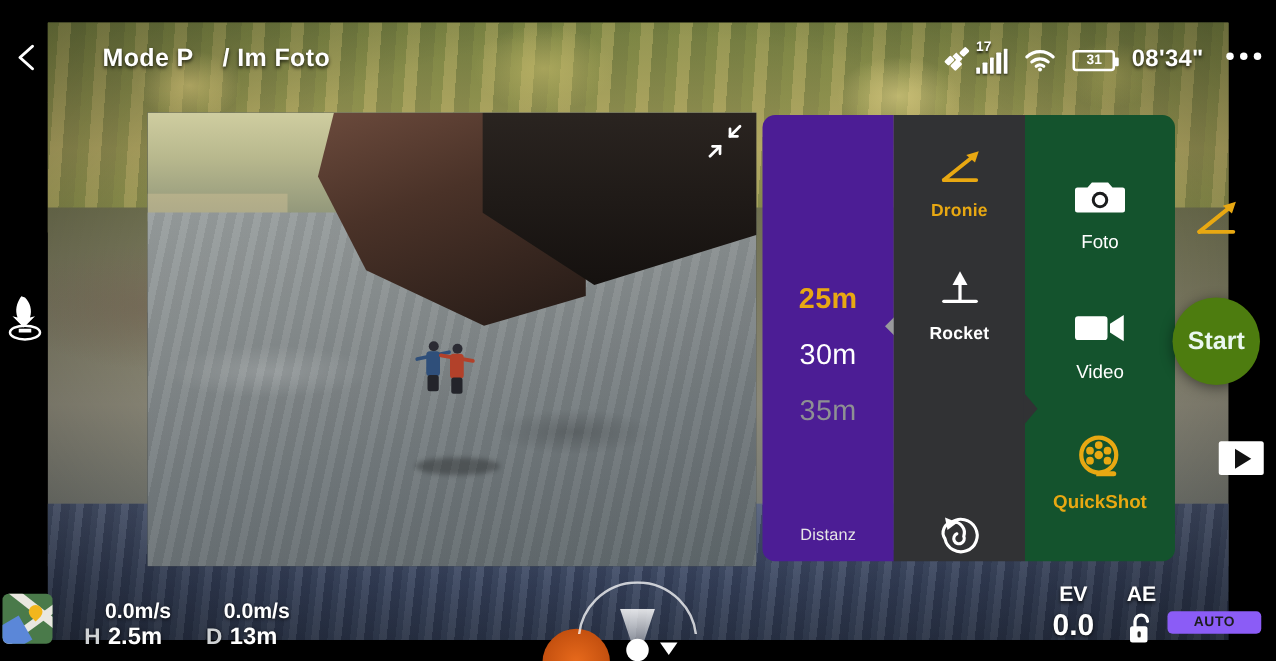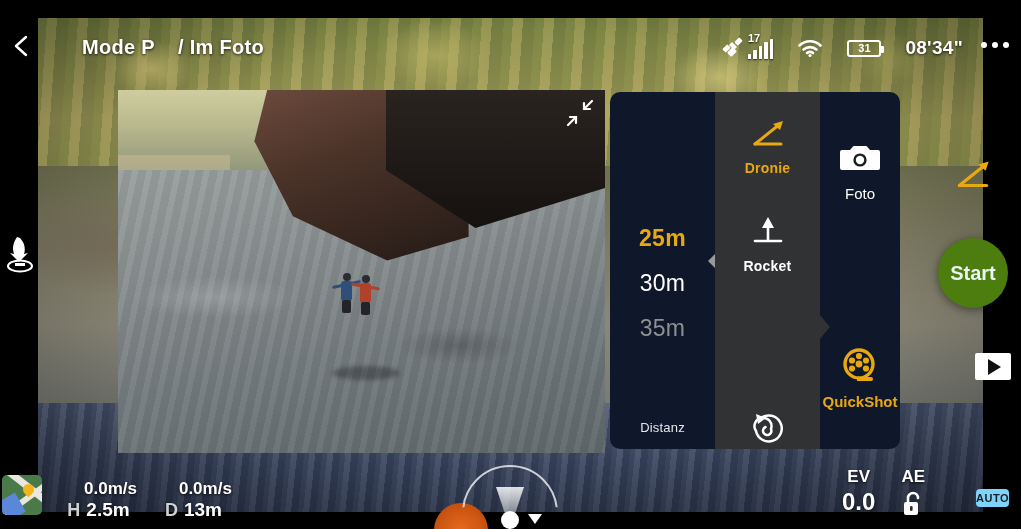--- a/index.html
+++ b/index.html
@@ -62,21 +62,21 @@
     text-shadow:0 1px 3px rgba(0,0,0,.8); pointer-events:auto; cursor:pointer;
   }
   .flight-state {
     position:absolute; left:178px; top:36px; color:#fff;
     font-size:20px; font-weight:bold; letter-spacing:.3px;
     text-shadow:0 1px 3px rgba(0,0,0,.8);
   }
 
   .status-cluster {
     position:absolute; right:58px; top:32px; height:32px;
-    display:flex; align-items:center; gap:24px; pointer-events:auto;
+    display:flex; align-items:center; gap:13px; pointer-events:auto;
   }
   .sat-wrap { position:relative; display:flex; align-items:flex-end; gap:2px; }
   .sat-count {
     position:absolute; left:26px; top:-5px; color:#fff;
     font-size:11px; font-weight:bold; text-shadow:0 1px 2px rgba(0,0,0,.9);
   }
   .bars { display:flex; align-items:flex-end; gap:2px; height:19px; }
   .bars i { display:block; width:3.5px; background:#fff; border-radius:.5px; box-shadow:0 1px 2px rgba(0,0,0,.7); }
   .bars i:nth-child(1){height:5px;} .bars i:nth-child(2){height:9px;}
   .bars i:nth-child(3){height:13px;} .bars i:nth-child(4){height:17px;} .bars i:nth-child(5){height:20px;}
@@ -154,23 +154,23 @@
     text-shadow:0 1px 4px rgba(0,0,0,.85); padding:0 34px;
   }
   .pv-collapse {
     position:absolute; right:10px; top:8px; z-index:5;
     width:30px; height:30px; cursor:pointer;
   }
 
   
   .panel { position:absolute; left:610px; top:92px; width:310px; height:357px; z-index:22; }
   .col { position:absolute; top:0; height:357px; }
-  .col-dist { left:0; width:105px; background:#0f172a; border-radius:10px 0 0 10px; }
+  .col-dist { left:0; width:105px; background:#4c1d95; border-radius:10px 0 0 10px; }
   .col-shot { left:105px; width:105px; background:#313234; }
-  .col-cam  { left:210px; width:80px; background:#0f172a; border-radius:0 10px 10px 0; }
+  .col-cam  { left:210px; width:120px; background:#14532d; border-radius:0 10px 10px 0; }
 
   .dist-list { position:absolute; left:0; top:124px; width:100%; }
   .dist-item {
     text-align:center; font-size:23px; font-weight:500; color:#fff;
     padding:9px 0; cursor:pointer; letter-spacing:.3px;
   }
   .dist-item.sel { color:#e8a812; font-weight:bold; }
   .dist-item.dim { color:#8e9093; }
   .dist-caret {
     position:absolute; right:-1px; top:161px; width:0; height:0;
@@ -271,22 +271,22 @@
     position:absolute; left:-28px; top:38px; width:54px; height:54px;
     border-radius:50%; background:radial-gradient(circle,#e86a1c 0%,#c4500f 70%,rgba(180,70,12,0) 100%);
   }
 
   .ev-ae { position:absolute; right:96px; bottom:8px; display:flex; gap:26px; }
   .eva { display:flex; flex-direction:column; align-items:center; }
   .eva .k { color:#fff; font-size:17px; font-weight:bold; text-shadow:0 1px 3px rgba(0,0,0,.85); }
   .eva .v { color:#fff; font-size:24px; font-weight:bold; text-shadow:0 1px 3px rgba(0,0,0,.85); margin-top:1px; }
   .lock { margin-top:4px; }
   .auto-badge {
-    position:absolute; right:12px; bottom:22px; padding:3px 0; border-radius:4px;
-    background:#7dd3fc; color:#1c1d1e; font-size:11px; font-weight:bold;
+    position:absolute; right:12px; bottom:22px; padding:3px 21px; border-radius:4px;
+    background:#8b5cf6; color:#1c1d1e; font-size:11px; font-weight:bold;
     letter-spacing:.5px; cursor:pointer; z-index:4;
   }
 </style>
 </head>
 <body>
 
 <div id="app">
 
   <div class="feed">
     <div class="feed-sky"></div>
@@ -450,20 +450,29 @@
         <div class="cam-ico">
           <svg width="44" height="34" viewBox="0 0 44 34">
             <path d="M4 9 h8 l3.5-4 h13 L32 9 h8 a2 2 0 0 1 2 2 v16 a2 2 0 0 1-2 2 H4 a2 2 0 0 1-2-2 V11 a2 2 0 0 1 2-2 z" fill="#fff"></path>
             <circle cx="22" cy="19" r="6.6" fill="#1b1c1d"></circle>
             <circle cx="22" cy="19" r="4.2" fill="#fff"></circle>
           </svg>
         </div>
         <div class="cam-lbl">Foto</div>
       </div>
 
+      <div class="cam-item cam-2">
+        <div class="cam-ico">
+          <svg width="46" height="30" viewBox="0 0 46 30">
+            <rect x="3" y="6" width="26" height="19" rx="2.5" fill="#fff"></rect>
+            <polygon points="31,12 42,5 42,26 31,19" fill="#fff"></polygon>
+          </svg>
+        </div>
+        <div class="cam-lbl">Video</div>
+      </div>
 
       <div class="cam-item cam-3 sel">
         <div class="cam-ico">
           <svg width="40" height="38" viewBox="0 0 40 38">
             <circle cx="19" cy="17" r="14" fill="none" stroke="#e8a812" stroke-width="3.4"></circle>
             <circle cx="19" cy="17" r="3.4" fill="#e8a812"></circle>
             <circle cx="19" cy="9" r="3.1" fill="#e8a812"></circle>
             <circle cx="26" cy="13.5" r="3.1" fill="#e8a812"></circle>
             <circle cx="26" cy="21.5" r="3.1" fill="#e8a812"></circle>
             <circle cx="12" cy="21.5" r="3.1" fill="#e8a812"></circle>

